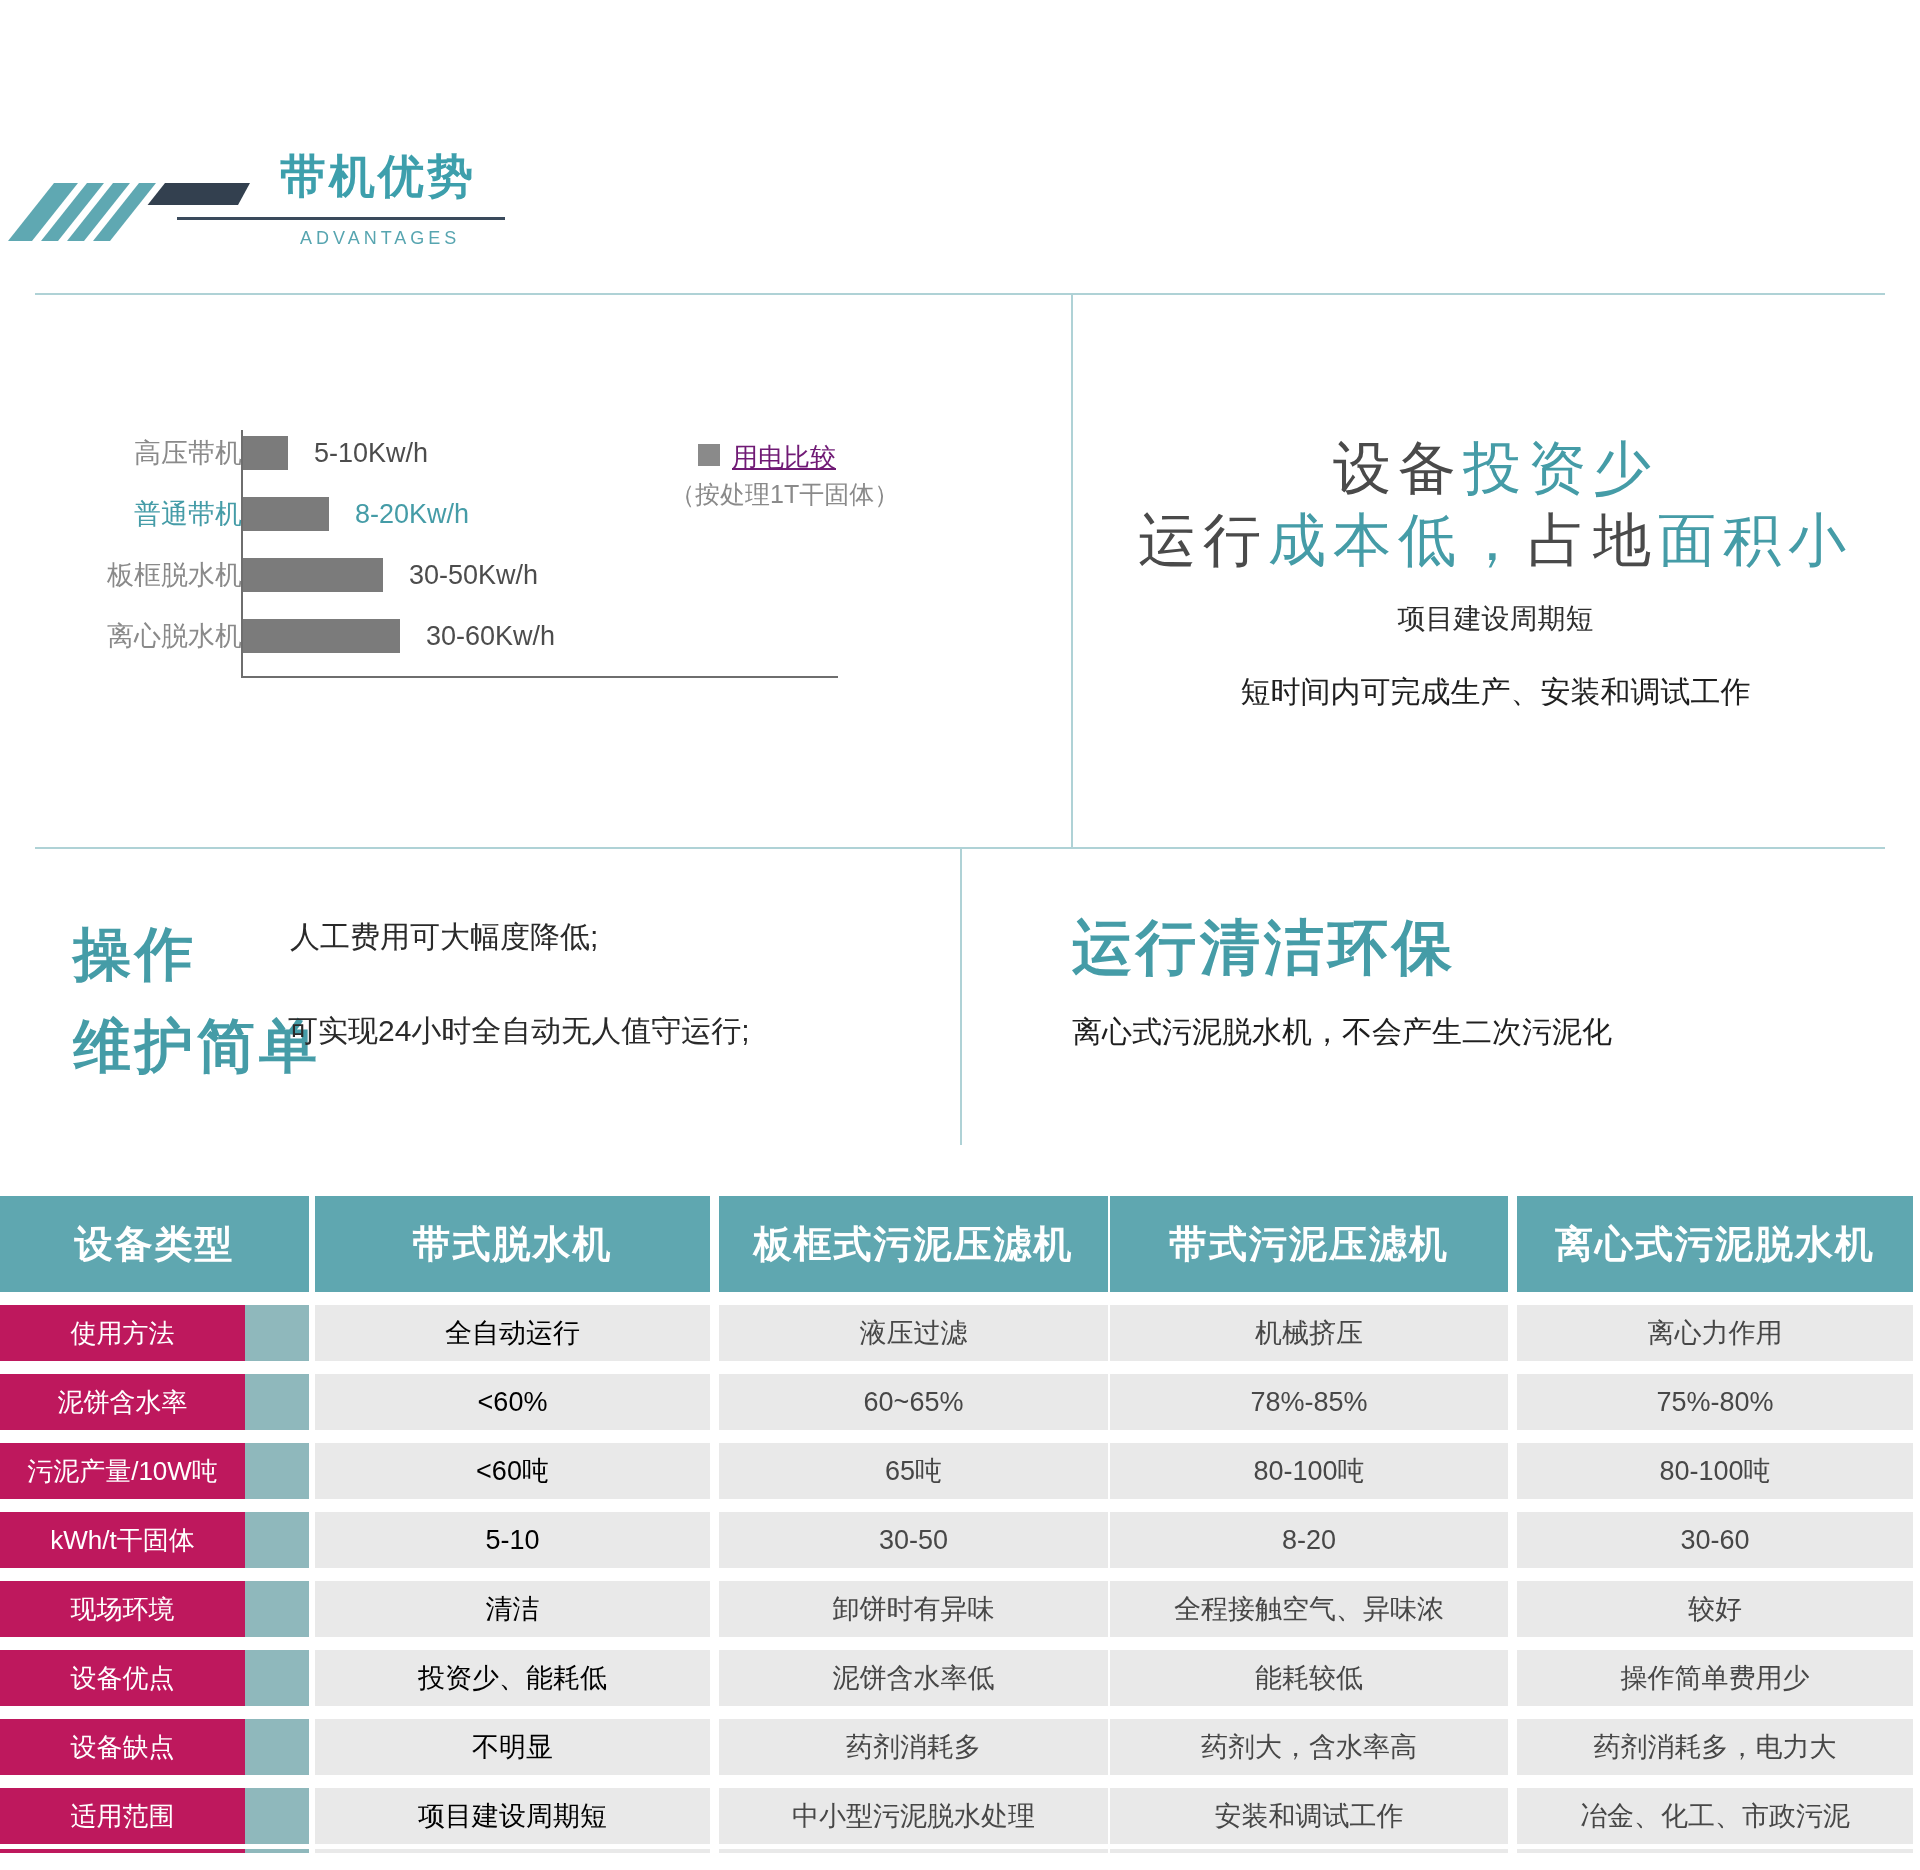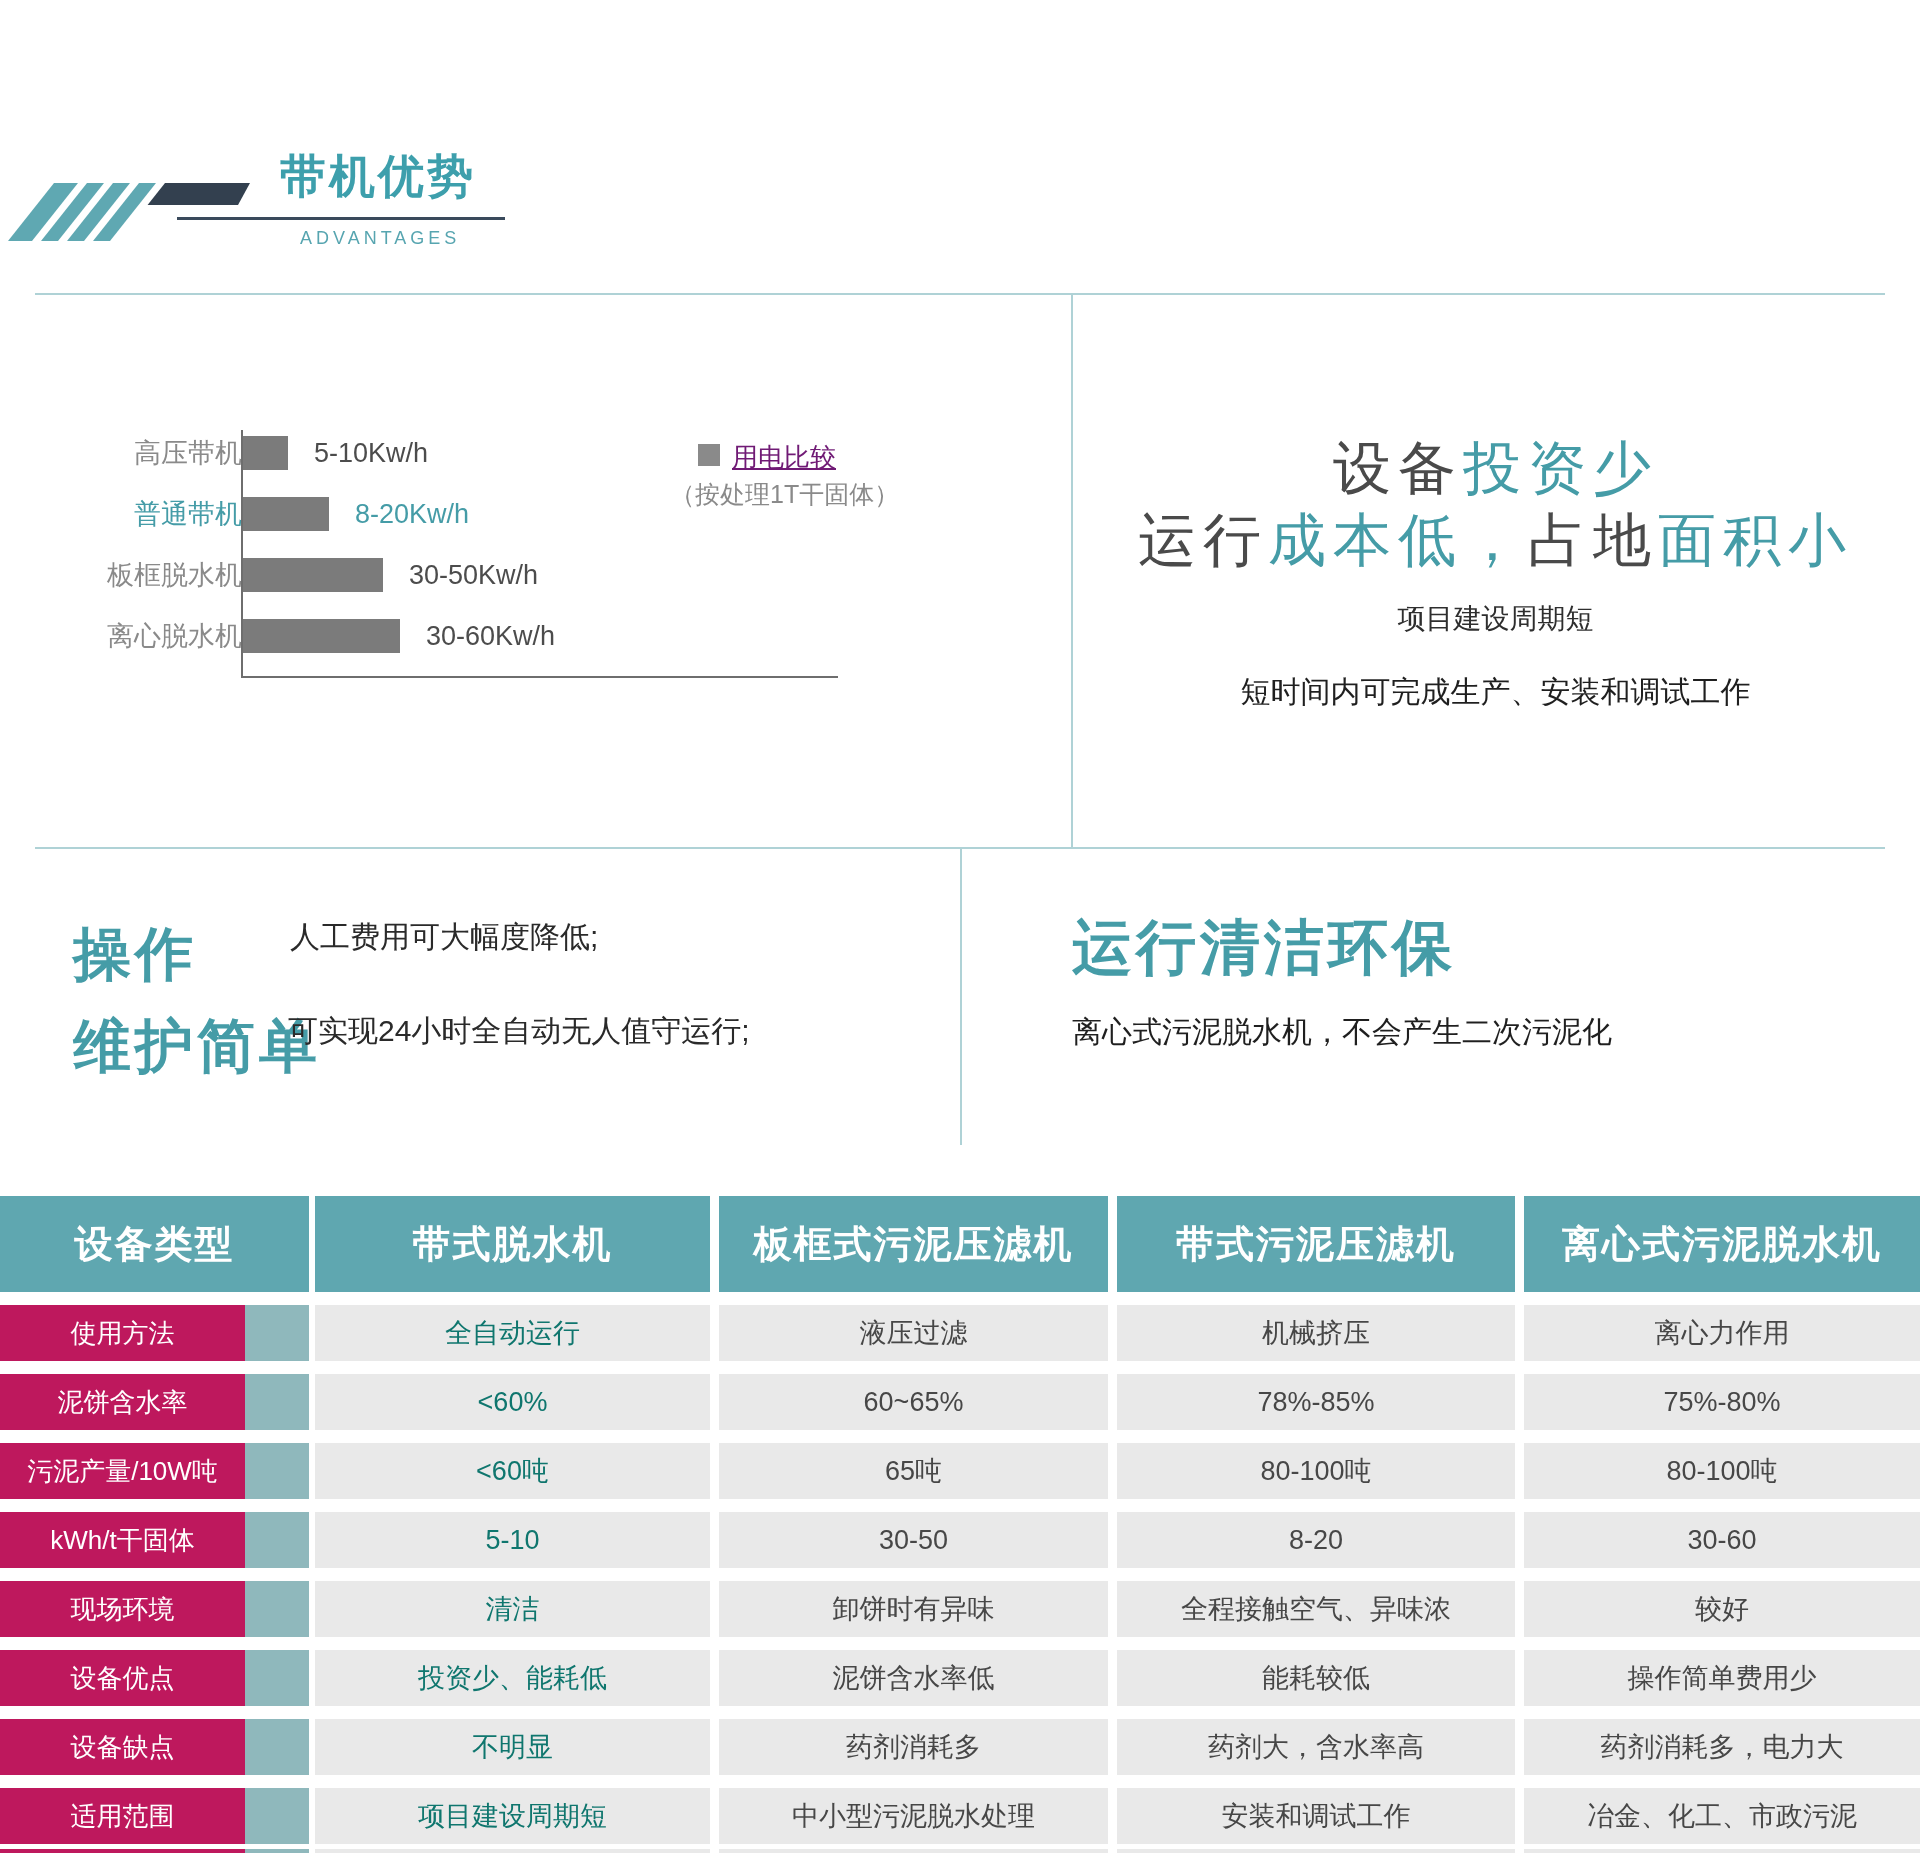--- a/index.html
+++ b/index.html
@@ -46,29 +46,29 @@
 
   
   .table-box{left:0;top:1196px;width:1920px;}
   .trow{display:flex;margin-top:13px;height:56px;}
   .trow.head{margin-top:0;height:96px;}
   .trow.sliver{margin-top:5px;height:4px;overflow:hidden;}
   .tc{display:flex;align-items:center;justify-content:center;}
   .tcell0{width:309px;}
   .tcell1{width:395px;margin-left:6px;}
   .tcell2{width:389px;margin-left:9px;}
-  .tcell3{width:398px;margin-left:9px;}
+  .tcell3{width:398px;margin-left:2px;}
   .tcell4{width:396px;margin-left:9px;}
   .headcell{background:#5FA7B0;color:#ffffff;font-size:38px;font-weight:600;letter-spacing:2px;}
   .labelwrap{display:flex;}
   .lbl{width:245px;background:#be185d;color:#ffffff;font-size:26px;font-weight:500;
        display:flex;align-items:center;justify-content:center;}
   .acc{width:64px;background:#8FB8BC;}
   .datacell{background:#E9E9E9;font-size:27px;color:#474747;}
-  .datacell.teal{color:#0f766e;}
+  .datacell.teal{color:#000000;}
 </style>
 </head>
 <body>
 
 <div id="canvas">
 
   <svg class="abs" style="left:8px;top:183px;" width="250" height="58" viewBox="0 0 250 58">
     <polygon points="58,0 242,0 230,22 50,22" fill="#33404F"></polygon>
     <polygon points="46,0 152,0 106,58 0,58" fill="#5FA8B2"></polygon>
     <polygon points="70,0 79,0 33,58 24,58" fill="#ffffff"></polygon>

